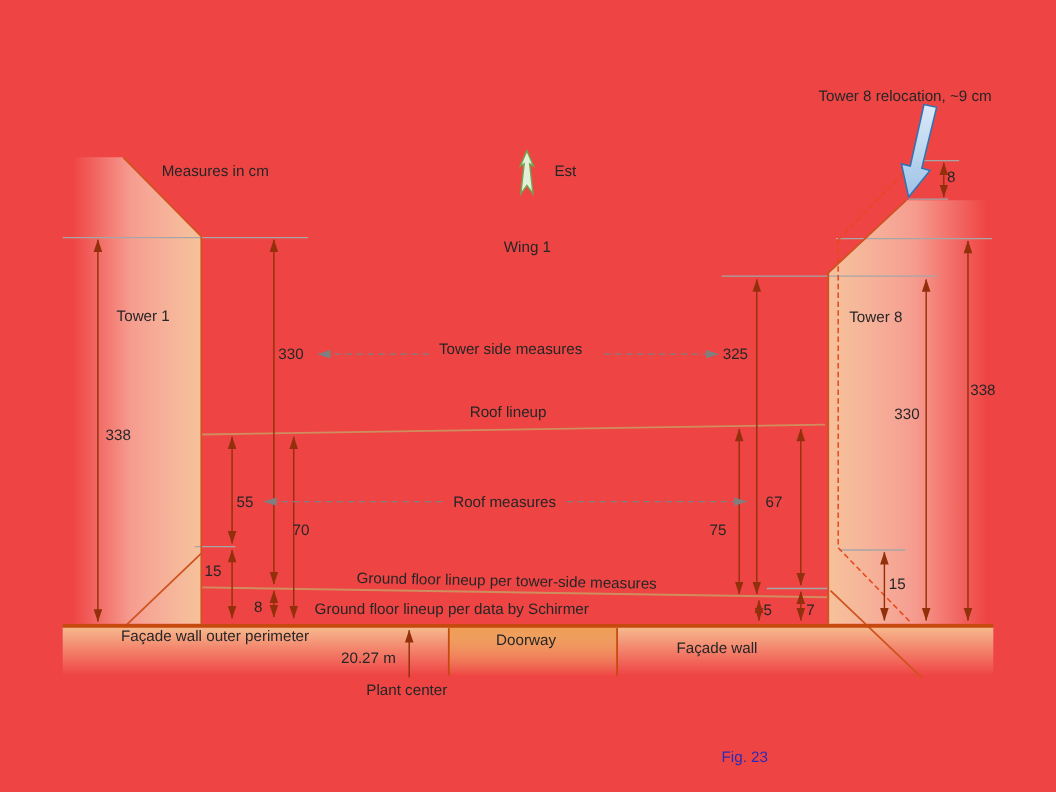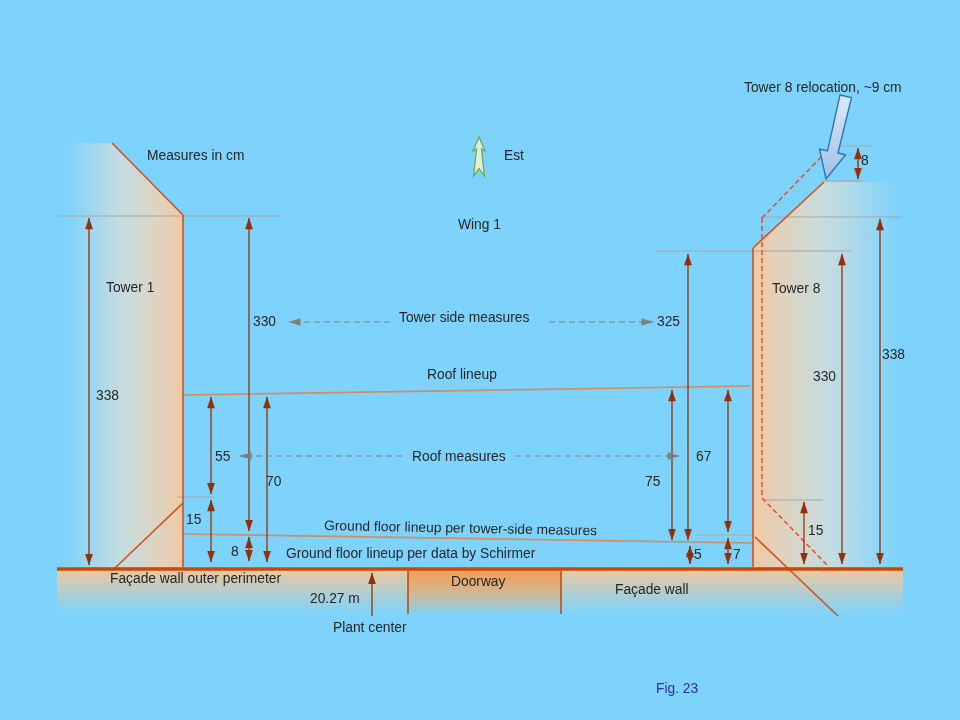--- a/index.html
+++ b/index.html
@@ -1,16 +1,16 @@
 <!DOCTYPE html>
 <html><head>
 <meta charset="utf-8">
 <style>
   html,body{margin:0;padding:0;background:#ffffff;}
-  .stage{position:relative;width:960px;height:720px;background:#7dd3fc;overflow:hidden;
+  .stage{position:relative;width:960px;height:720px;background:#ef4444;overflow:hidden;
          font-family:"Liberation Sans",sans-serif;}
   svg{display:block}
   text{font-family:"Liberation Sans",sans-serif;font-size:13.8px;fill:#262626;}
   text.fig{fill:#2B2BB5;}
 </style>
 </head>
 <body>
 
 <div class="stage">
 <svg width="960" height="720" viewBox="0 0 960 720">

